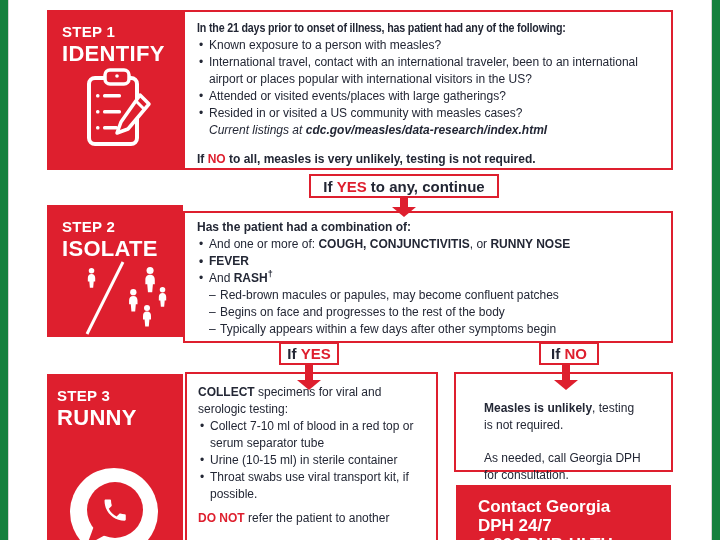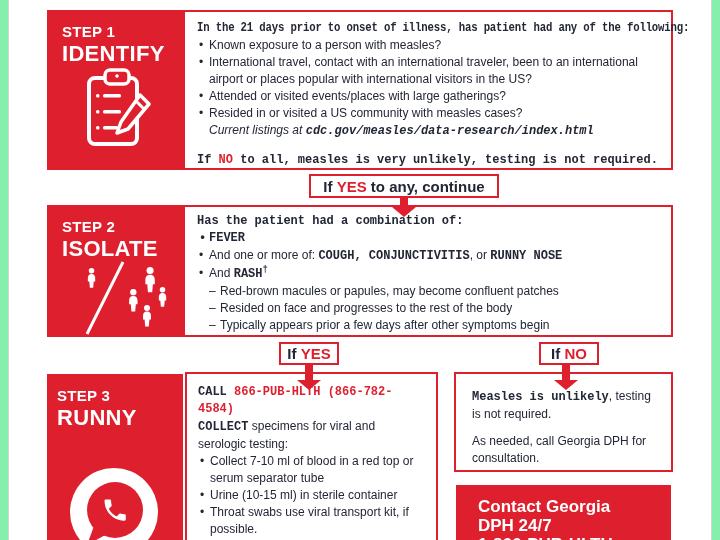--- a/index.html
+++ b/index.html
@@ -1,37 +1,37 @@
 <!DOCTYPE html>
 <html><head>
 <meta charset="utf-8">
 <style>
   :root{
     --red:#de1f2e;
     --dark:#232735;
   }
   html,body{margin:0;padding:0;}
   body{font-family:"Liberation Sans","DejaVu Sans",sans-serif;}
-  .screen{position:relative;width:720px;height:540px;background:#86efac;overflow:hidden;}
+  .screen{position:relative;width:720px;height:540px;background:#15803d;overflow:hidden;}
   .page{position:absolute;left:8px;top:0;width:702px;height:540px;background:#fff;
         border-left:1px solid #d5d5d5;border-right:1px solid #d5d5d5;overflow:hidden;}
 
   
   .stepbox{position:absolute;left:38px;width:136px;background:var(--red);color:#fff;
            padding:13px 0 0 15px;box-sizing:border-box;}
   .step-label{font-size:15px;font-weight:bold;letter-spacing:.3px;}
   .step-title{font-size:22px;font-weight:bold;letter-spacing:.3px;margin-top:1px;}
   .stepbox svg{position:absolute;}
 
   
   .contentbox{position:absolute;background:#fff;border:2px solid var(--red);
               box-sizing:border-box;color:var(--dark);font-size:12px;line-height:17px;}
   .pad{padding:8px 12px;}
   .line{margin:0;}
-  .bold{font-weight:bold;font-family:Liberation Mono, monospace;}
+  .bold{font-weight:bold;}
   .red{color:var(--red);}
   .ital{font-style:italic;}
   .squeeze{display:inline-block;white-space:nowrap;letter-spacing:-.2px;
            transform:scaleX(.89);transform-origin:0 50%;}
   .bullet{position:relative;padding-left:12px;margin:0;}
   .bullet::before{content:"\2022";position:absolute;left:2px;top:0;}
   .dash{position:relative;padding-left:23px;margin:0;}
   .dash::before{content:"\2013";position:absolute;left:12px;top:0;}
   .indent{padding-left:12px;}
   sup.dagger{font-size:9px;vertical-align:super;line-height:0;}
@@ -44,21 +44,21 @@
   
   .arrow{position:absolute;width:24px;z-index:5;}
   .arrow::before{content:"";position:absolute;left:8px;right:8px;top:0;bottom:9px;background:var(--red);}
   .arrow::after{content:"";position:absolute;left:0;bottom:0;width:0;height:0;
                 border-left:12px solid transparent;border-right:12px solid transparent;
                 border-top:10px solid var(--red);}
 
   
   .mid-box p{margin:0;}
   .gap-top{margin-top:6px;}
-  .right-box p{margin:4px;}
+  .right-box p{margin:16px;}
   .contactbox{position:absolute;background:var(--red);color:#fff;font-weight:bold;
               font-size:17px;line-height:19px;box-sizing:border-box;padding:12px 0 0 22px;}
 </style>
 </head>
 <body>
 
 <div class="screen">
   <div class="page">
 
     <div class="stepbox" style="top:10px;height:160px;">
@@ -112,32 +112,32 @@
         </defs>
         <use href="#person" transform="translate(27,11) scale(0.92)"></use>
         <line x1="64" y1="5" x2="28" y2="77" stroke="#fff" stroke-width="3"></line>
         <use href="#person" transform="translate(84,10) scale(1.18)"></use>
         <use href="#person" transform="translate(68,32) scale(1.05)"></use>
         <use href="#person" transform="translate(98,30) scale(0.92)"></use>
         <use href="#person" transform="translate(82,48) scale(1.0)"></use>
       </svg>
     </div>
 
-    <div class="contentbox" style="left:174px;top:205px;width:490px;height:132px;padding:6px 12px;">
+    <div class="contentbox" style="left:174px;top:211px;width:490px;height:132px;padding:6px 12px;">
       <p class="line bold">Has the patient had a combination of:</p>
-      <p class="bullet bold">FEVER</p>
       <p class="bullet">
         <span>And one or more of: </span><span class="bold">COUGH, CONJUNCTIVITIS</span><span>, or </span><span class="bold">RUNNY NOSE</span>
       </p>
+      <p class="bullet bold">FEVER</p>
       <p class="bullet">
         <span>And </span><span class="bold">RASH</span><sup class="dagger bold">†</sup>
       </p>
       <p class="dash">Red-brown macules or papules, may become confluent patches</p>
-      <p class="dash">Resided on face and progresses to the rest of the body</p>
-      <p class="dash">Typically appears prior a few days after other symptoms begin</p>
+      <p class="dash">Begins on face and progresses to the rest of the body</p>
+      <p class="dash">Typically appears within a few days after other symptoms begin</p>
     </div>
 
     <div class="connector-label" style="left:270px;top:342px;width:60px;height:23px;">
       <span>If </span><span class="red">YES</span>
     </div>
     <div class="arrow" style="left:288px;top:364px;height:26px;"></div>
 
     <div class="connector-label" style="left:530px;top:342px;width:60px;height:23px;">
       <span>If </span><span class="red">NO</span>
     </div>
@@ -148,23 +148,20 @@
       <div class="step-title">RUNNY</div>
       <svg style="left:21px;top:92px;" width="92" height="92" viewBox="0 0 92 92">
         <circle cx="46" cy="46" r="44" fill="#fff"></circle>
         <path d="M26 60 L19 79 L39 68 Z" fill="#de1f2e"></path>
         <circle cx="47" cy="44" r="28" fill="#de1f2e"></circle>
         <path transform="translate(33,30) scale(1.18)" fill="#fff" d="M6.62 10.79c1.44 2.83 3.76 5.14 6.59 6.59l2.2-2.21c.27-.27.67-.36 1.02-.24 1.12.37 2.33.57 3.57.57.55 0 1 .45 1 1V20c0 .55-.45 1-1 1-9.39 0-17-7.61-17-17 0-.55.45-1 1-1h3.5c.55 0 1 .45 1 1 0 1.25.2 2.45.57 3.57.11.35.03.74-.25 1.02l-2.2 2.2z"></path>
       </svg>
     </div>
 
     <div class="contentbox mid-box" style="left:176px;top:372px;width:253px;height:180px;padding:10px 11px;">
-      <p class="line bold">
-        <span>CALL </span><span class="red">866-PUB-HLTH (866-782-4584)</span>
-      </p>
       <p class="line gap-top">
         <span class="bold">COLLECT</span><span> specimens for viral and serologic testing:</span>
       </p>
       <p class="bullet">Collect 7-10 ml of blood in a red top or serum separator tube</p>
       <p class="bullet">Urine (10-15 ml) in sterile container</p>
       <p class="bullet">Throat swabs use viral transport kit, if possible.</p>
       <p class="line" style="margin-top:7px;">
         <span class="bold red">DO NOT</span><span> refer the patient to another</span>
       </p>
     </div>

